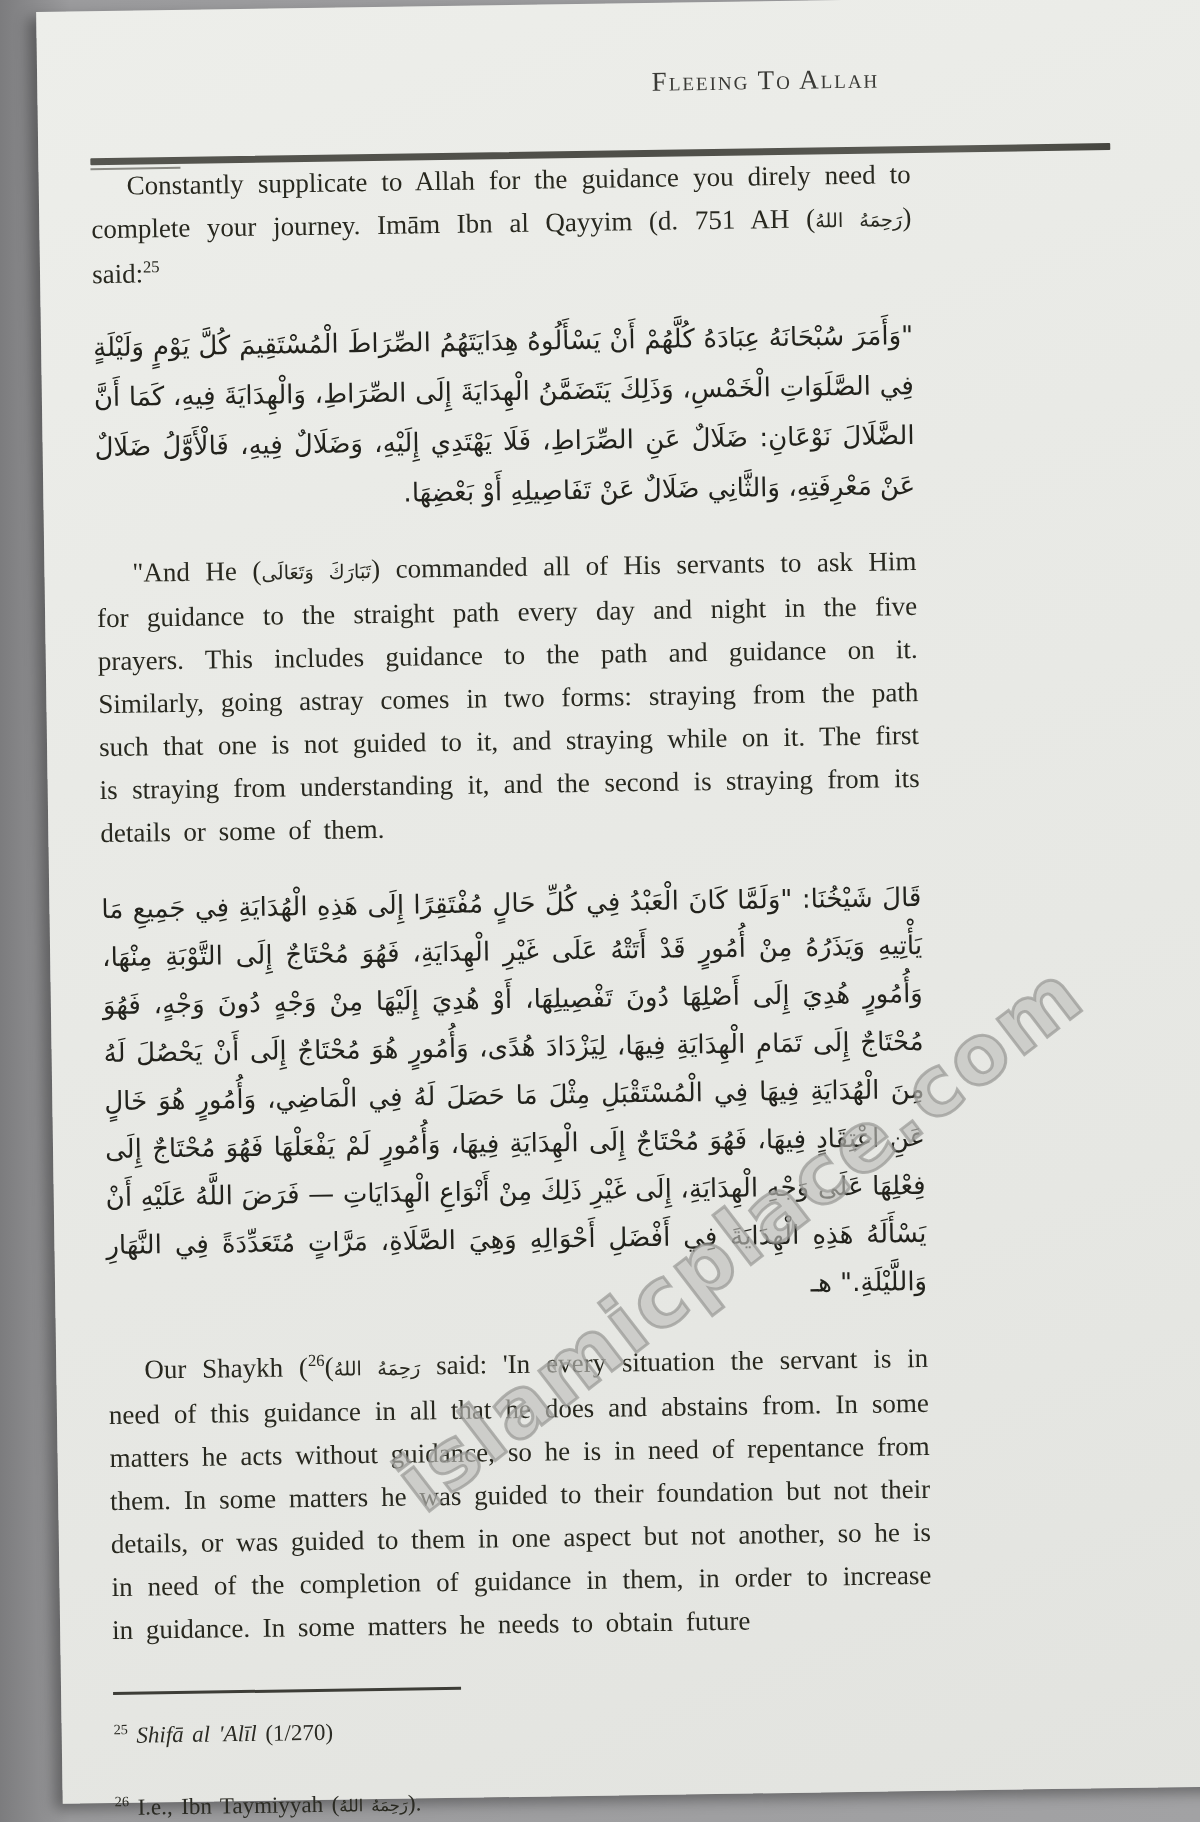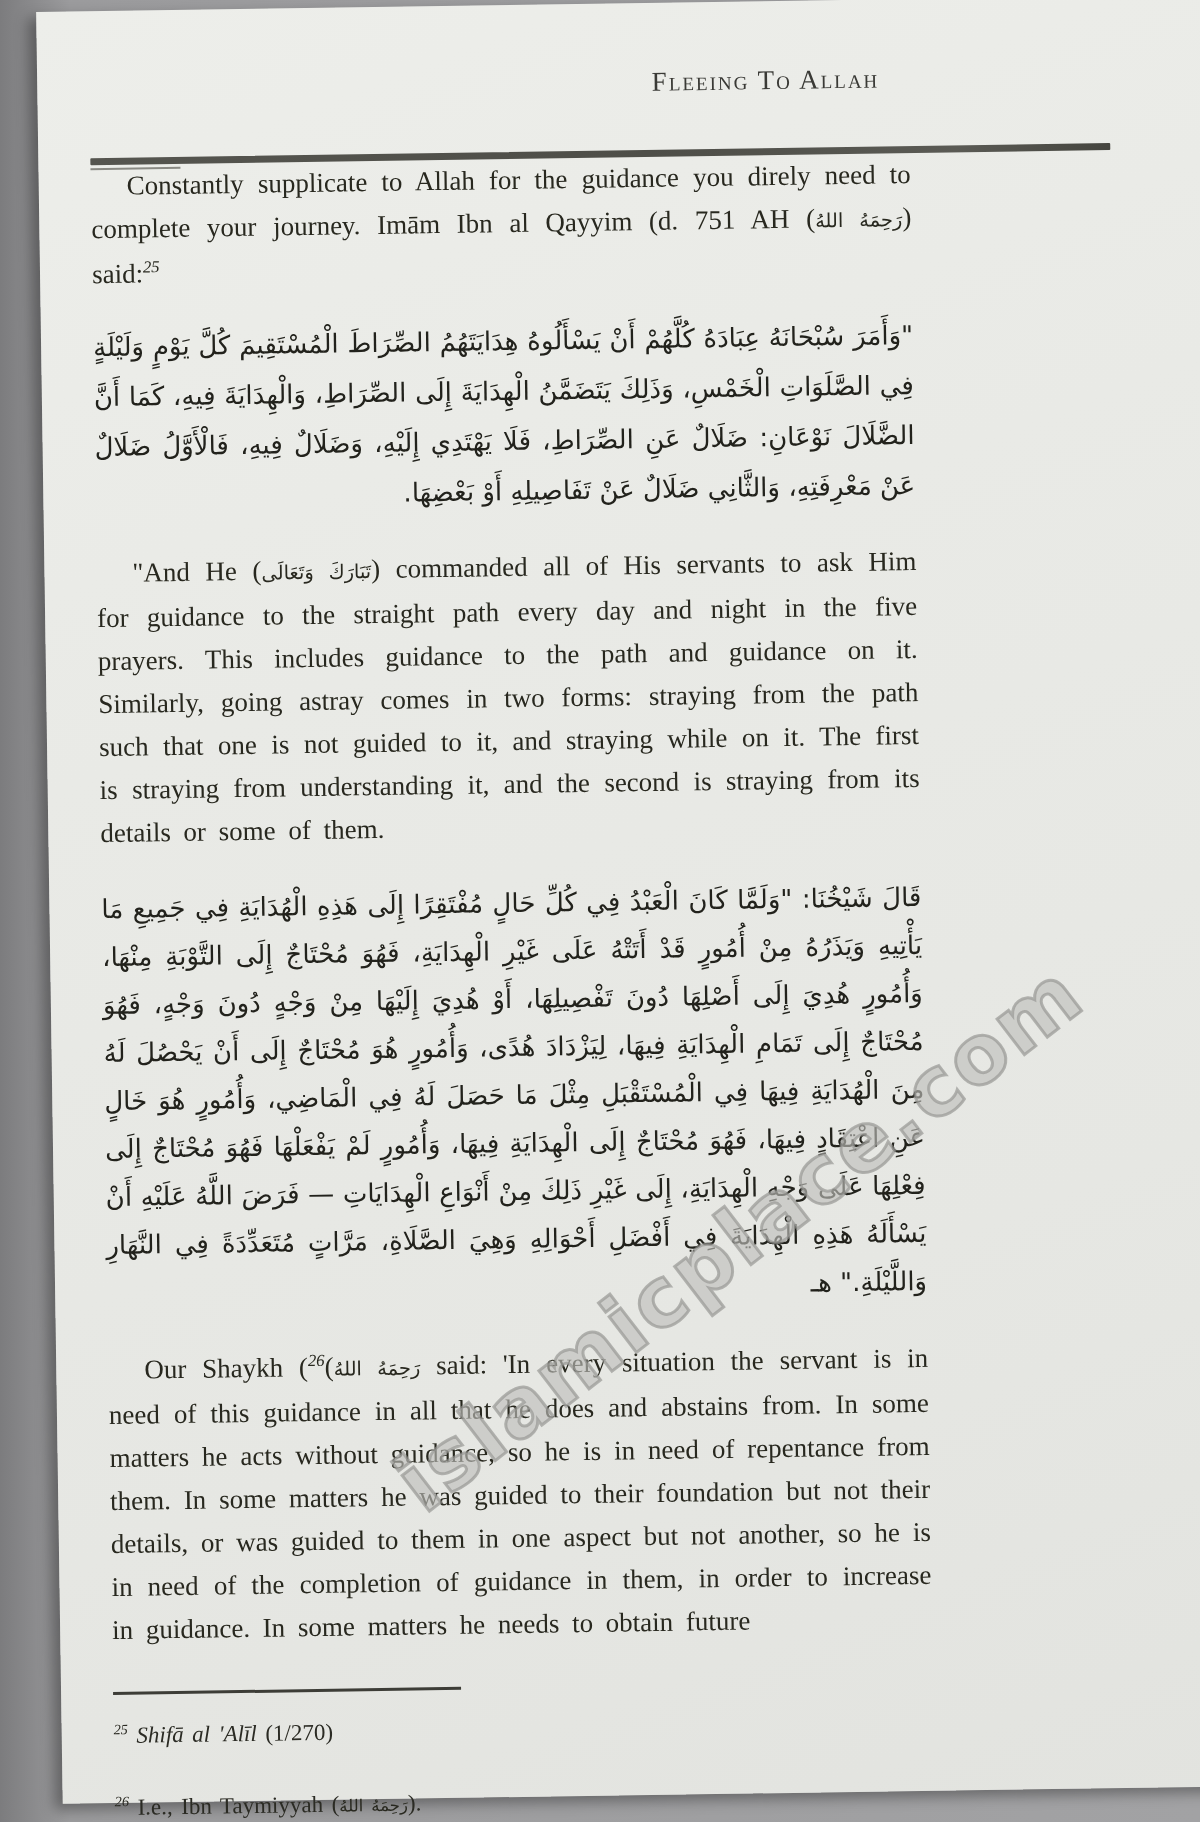--- a/index.html
+++ b/index.html
@@ -42,21 +42,21 @@
   .arabic-block{
     direction:rtl;text-align:justify;font-family:"DejaVu Sans", sans-serif;
     font-size:26px;line-height:50px;color:#22221c;margin:0;
   }
   .ar-1{margin-top:26px;margin-bottom:30px;}
   .ar-2{margin-top:30px;margin-bottom:32px;line-height:48px;}
   .inline-ar{
     font-family:"DejaVu Sans", sans-serif;font-size:0.72em;
     direction:rtl;unicode-bidi:embed;color:#28281f;
   }
-  sup{font-size:0.62em;line-height:0;vertical-align:super;font-style:italic;}
+  sup{font-size:0.62em;line-height:0;vertical-align:super;}
   .fn-rule{width:348px;height:3px;background:#3d3d37;margin-top:40px;}
   .footnote{
     font-size:23px;line-height:30px;color:#2b2b24;margin:0;
     word-spacing:0.12em;
   }
   .fn-25{margin-top:26px;}
   .fn-26{margin-top:42px;}
   .fn-title{font-style:italic;}
   .watermark{
     position:absolute;left:320px;top:1190px;z-index:6;

